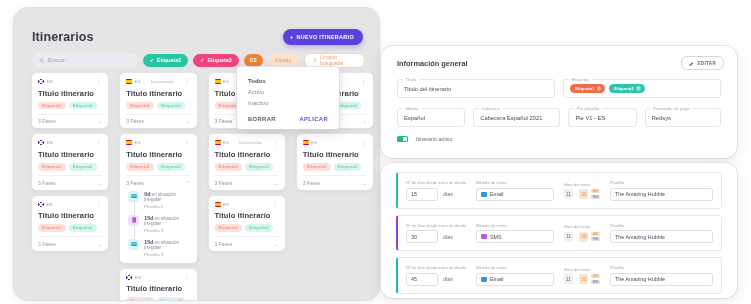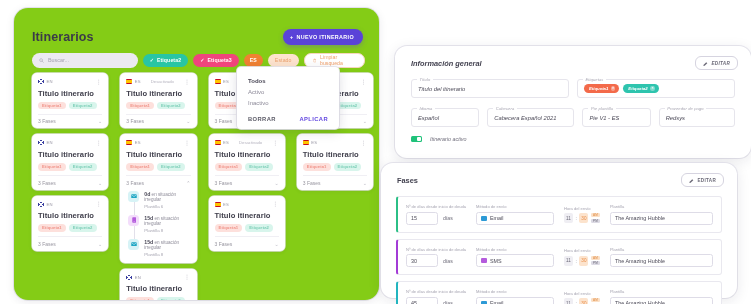--- a/index.html
+++ b/index.html
@@ -18,21 +18,21 @@
     background: #ffffff;
   }
 
   
   .left-window {
     position: absolute;
     left: 14px;
     top: 8px;
     width: 365px;
     height: 292px;
-    background: #84cc16;
+    background: #e5e5e5;
     border-radius: 14px;
     box-shadow: 0 2px 10px rgba(30,25,60,0.09), 0 0 0 1px rgba(225,224,233,0.75);
     overflow: hidden;
   }
   .lw-title {
     position: absolute;
     left: 18px;
     top: 22px;
     font-size: 12.5px;
     font-weight: bold;
@@ -236,21 +236,21 @@
   .tl-t1 b { color: #4a4857; font-size: 5.2px; }
   .tl-t2 { font-size: 4.4px; color: #a9a7b3; margin-top: 1.5px; }
 
   
   .right-window {
     position: absolute;
     background: #ffffff;
     border-radius: 12px;
     box-shadow: 0 3px 14px rgba(30,25,60,.10), 0 0 0 1px rgba(232,231,238,.9);
   }
-  .rw-info { left: 395px; top: 46px; width: 356px; height: 112px; font-style: italic; }
+  .rw-info { left: 381px; top: 46px; width: 356px; height: 112px; }
   .rw-fases { left: 381px; top: 163px; width: 356px; height: 135px; }
 
   .panel-head {
     display: flex;
     align-items: center;
     justify-content: space-between;
     padding: 10px 13px 0 16px;
   }
   .panel-title {
     font-size: 7.4px;
@@ -772,29 +772,20 @@
       </div>
     </div>
 
     <div class="toggle-row">
       <span class="toggle"></span>
       <span class="toggle-label">Itinerario activo</span>
     </div>
   </div>
 
   <div class="right-window rw-fases">
-    <div class="panel-head">
-      <span class="panel-title">Fases</span>
-      <span class="btn-edit">
-        <svg width="5" height="5" viewBox="0 0 12 12">
-          <path d="M1.5 9l6.3-6.3 2.5 2.5L4 11.5l-3 .5z" fill="#6c6a78"></path>
-        </svg>
-        <span>EDITAR</span>
-      </span>
-    </div>
 
     <div style="margin-top:9px;">
 
       <div class="fase-row green">
         <div class="fgrp">
           <span class="flbl">Nº de días desde inicio de deuda</span>
           <div class="days-wrap">
             <span class="inp" style="width:22px;">
                 <span>15</span>
               </span>

